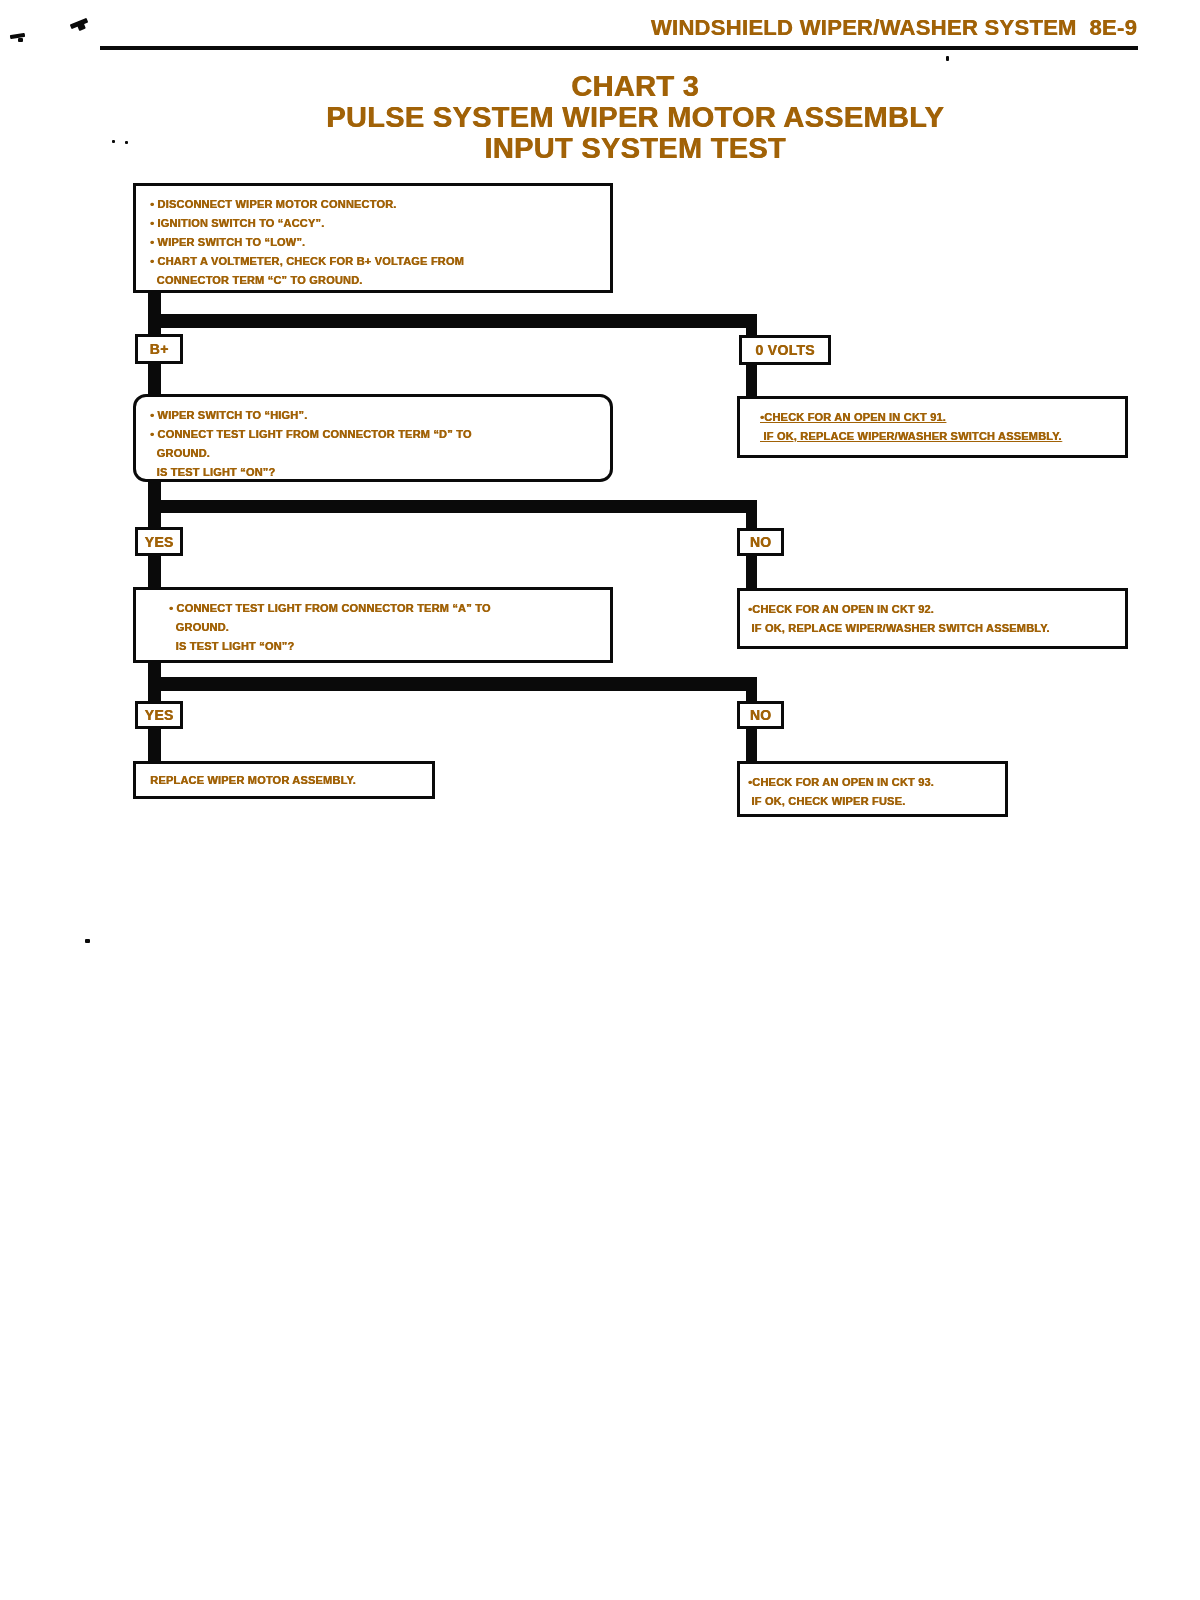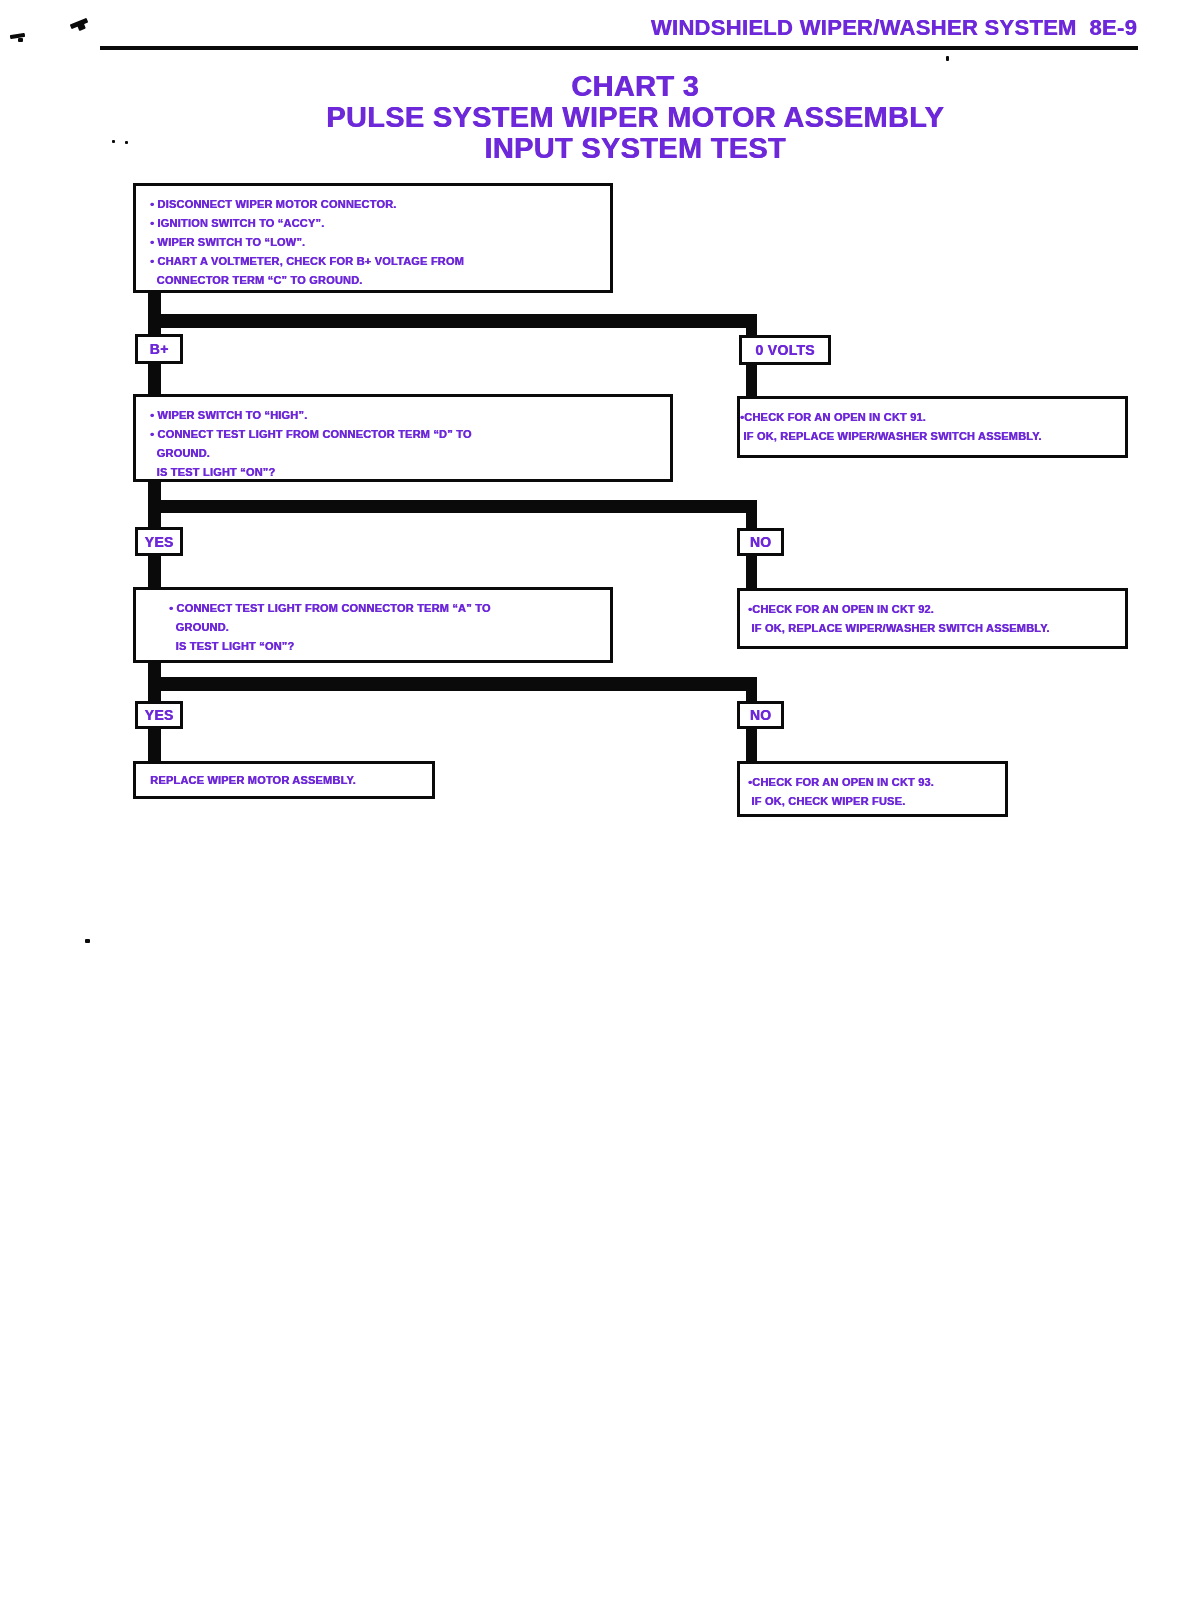--- a/index.html
+++ b/index.html
@@ -2,21 +2,21 @@
 <html><head>
 <meta charset="utf-8">
 <style>
   html,body { margin:0; padding:0; background:#e8e8e8; }
   .page {
     position: relative;
     width: 1200px; height: 1600px;
     margin: 0 auto;
     background: #ffffff;
     font-family: "Liberation Sans", sans-serif;
-    color: #6d28d9;
+    color: #a16207;
     overflow: hidden;
   }
 
   
   .header-title {
     position: absolute; top: 15px; right: 63px;
     font-size: 22px; font-weight: bold; letter-spacing: 0.3px;
     text-shadow: 0.5px 0 currentColor;
     white-space: pre;
   }
@@ -114,31 +114,31 @@
       <div class="line">• IGNITION SWITCH TO “ACCY”.</div>
       <div class="line">• WIPER SWITCH TO “LOW”.</div>
       <div class="line">• CHART A VOLTMETER, CHECK FOR B+ VOLTAGE FROM</div>
       <div class="line">  CONNECTOR TERM “C” TO GROUND.</div>
     </div>
   </div>
 
   <div class="labelbox" style="left:135px; top:334px; width:48px; height:30px;">B+</div>
   <div class="labelbox" style="left:739px; top:335px; width:92px; height:30px;">0 VOLTS</div>
 
-  <div class="fbox" style="left:133px; top:394px; width:540px; height:88px;">
+  <div class="fbox" style="left:133px; top:394px; width:480px; height:88px;border-radius:13px;">
     <div class="pad">
       <div class="line">• WIPER SWITCH TO “HIGH”.</div>
       <div class="line">• CONNECT TEST LIGHT FROM CONNECTOR TERM “D” TO</div>
       <div class="line">  GROUND.</div>
       <div class="line">  IS TEST LIGHT “ON”?</div>
     </div>
   </div>
 
   <div class="fbox" style="left:737px; top:396px; width:391px; height:62px;">
-    <div class="pad" style="padding-left:0;">
+    <div class="pad" style="padding-left:20px;text-decoration:underline;">
       <div class="line">•CHECK FOR AN OPEN IN CKT 91.</div>
       <div class="line"> IF OK, REPLACE WIPER/WASHER SWITCH ASSEMBLY.</div>
     </div>
   </div>
 
   <div class="labelbox" style="left:135px; top:527px; width:48px; height:29px;">YES</div>
   <div class="labelbox" style="left:737px; top:528px; width:47px; height:28px;">NO</div>
 
   <div class="fbox" style="left:133px; top:587px; width:480px; height:76px;padding-left:19px;">
     <div class="pad">

